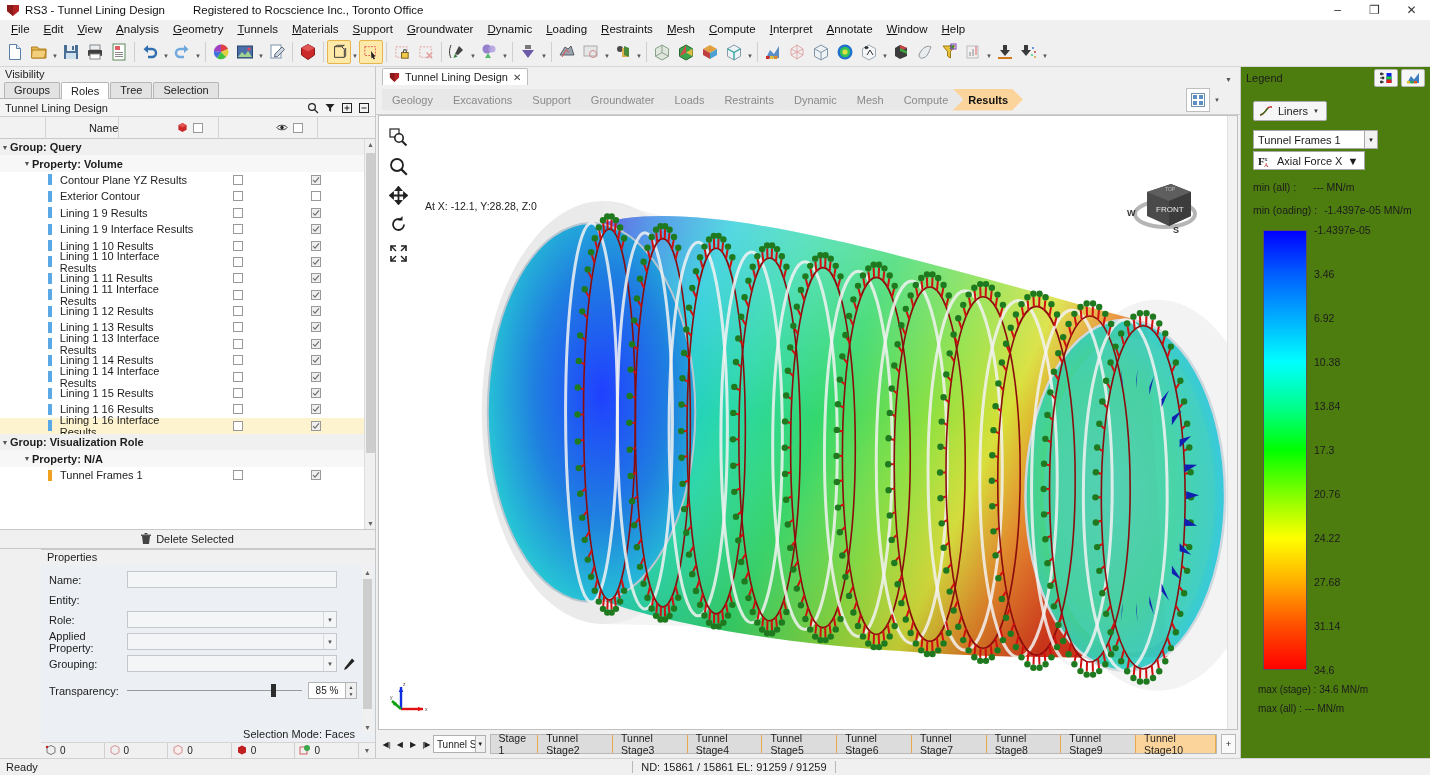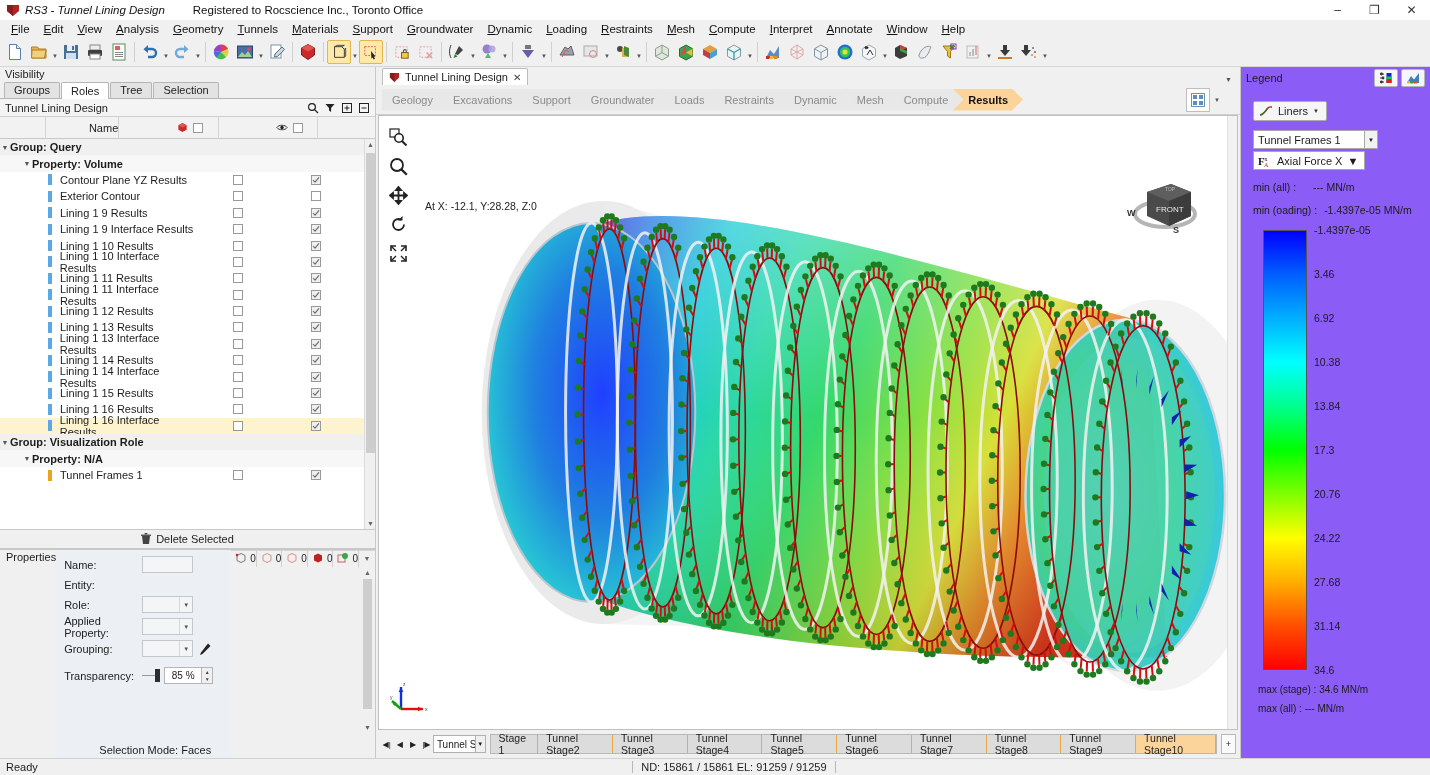--- a/index.html
+++ b/index.html
@@ -11,21 +11,21 @@
     color:#1c1c1c;
     background:#f0f0f0;
     overflow:hidden;
     user-select:none;
   }
   .app { position:relative; width:1430px; height:775px; display:flex; flex-direction:column; background:#f0f0f0; }
 
   
   .titlebar { height:20px; background:#ffffff; display:flex; align-items:center; padding:0 0 0 6px; flex:0 0 20px; }
   .titlebar .appicon { width:14px; height:13px; margin-right:5px; flex:0 0 auto; }
-  .titlebar .tt { font-size:11.5px; color:#111;font-style:italic; }
+  .titlebar .tt { font-size:11.5px; color:#111; }
   .titlebar .reg { font-size:11.5px; color:#111; margin-left:28px; }
   .wctrl { margin-left:auto; display:flex; height:20px; }
   .wctrl div { width:37px; height:20px; display:flex; align-items:center; justify-content:center; color:#333; font-size:12px; }
 
   
   .menubar { height:18px; background:#f0f0f0; display:flex; align-items:center; padding-left:4px; flex:0 0 18px; }
   .menubar span { padding:1px 7px; font-size:11.5px; color:#111; }
   .menubar span u { text-decoration:underline; }
 
   
@@ -62,21 +62,21 @@
   .trow .swatch.org { background:#f0a020; }
   .trow .nm { flex:1 1 auto; }
   .trow .ck { width:79px; display:flex; justify-content:center; }
   .trow .ck2 { width:78px; display:flex; justify-content:center; }
   .trow .pad { width:20px; }
   .tscroll { position:absolute; right:0; top:0; width:11px; height:100%; background:#f0f0f0; border-left:1px solid #dcdcdc; }
   .tscroll .thumb { position:absolute; left:1px; width:9px; background:#cdcdcd; border-radius:1px; }
   .tscroll .ar { position:absolute; left:0; width:11px; height:11px; color:#666; font-size:7px; display:flex; align-items:center; justify-content:center; }
   .delbar { height:19px; background:#f0f0f0; display:flex; align-items:center; justify-content:center; gap:5px; font-size:11px; border-bottom:1px solid #c8c8c8; }
 
-  .props { height:209px; flex:0 0 209px; background:#f0f0f0; display:flex; flex-direction:row; border-top:1px solid #c8c8c8; position:relative; }
+  .props { height:209px; flex:0 0 209px; background:#f0f0f0; display:flex; flex-direction:column; border-top:1px solid #c8c8c8; position:relative;margin-left:41px; }
   .props .ptitle { height:15px; line-height:15px; padding-left:6px; font-size:11px; }
   .pform { flex:1 1 auto; background:#eceff4; padding:4px 18px 0 8px; position:relative; }
   .prow { display:flex; align-items:center; height:21px; margin-bottom:1px; }
   .prow .plbl { width:78px; font-size:11px; color:#1c1c1c; }
   .pinput { flex:1 1 auto; height:17px; background:#f3f5f7; border:1px solid #c3c8ce; }
   .pinput.combo { display:flex; }
   .pinput.combo .txt { flex:1 1 auto; }
   .pinput.combo .arw { width:13px; border-left:1px solid #d6dadf; display:flex; align-items:center; justify-content:center; color:#555; font-size:6px; }
   .pencil { width:16px; display:flex; align-items:center; justify-content:center; margin-left:4px; }
   .trans { display:flex; align-items:center; margin-top:8px; }
@@ -118,21 +118,21 @@
   .bottomstage { height:28px; display:flex; align-items:center; background:#f0f0f0; padding:0 4px; gap:0; }
   .navb { width:15px; height:18px; display:flex; align-items:center; justify-content:center; font-size:8px; color:#222; }
   .stagecombo { width:48px; height:18px; background:#fff; border:1px solid #b0b0b0; font-size:10px; display:flex; align-items:center; padding-left:3px; overflow:hidden; white-space:nowrap; }
   .stagecomboarw { width:11px; height:18px; border:1px solid #b0b0b0; border-left:none; background:#f0f0f0; display:flex; align-items:center; justify-content:center; font-size:6px; }
   .stlist { display:flex; margin-left:4px; border:1px solid #b8b8b8; height:20px; background:#dcdcdc; }
   .stitem { padding:0 8px; height:18px; display:flex; align-items:center; font-size:10.5px; border-right:1px solid #e8a94a; color:#222; }
   .stitem.active { background:#fbd49b; }
   .stplus { width:17px; height:20px; margin-left:4px; border:1px solid #b8b8b8; background:#fafafa; display:flex; align-items:center; justify-content:center; font-size:9px; }
 
   
-  .right { width:190px; flex:0 0 190px; background:#8b5cf6; border-left:1px solid #c8c8c8; display:flex; flex-direction:column; position:relative; }
+  .right { width:190px; flex:0 0 190px; background:#4d7c0f; border-left:1px solid #c8c8c8; display:flex; flex-direction:column; position:relative; }
   .right .ltitle { height:22px; display:flex; align-items:center; padding:0 5px; font-size:11px; }
   .right .ltitle .sp { flex:1 1 auto; }
   .lbtn { width:24px; height:18px; border:1px solid #b6b6b6; background:#f6f6f6; display:flex; align-items:center; justify-content:center; margin-left:3px; border-radius:2px; }
   .lbody { flex:1 1 auto; padding:12px 10px 0 12px; }
   .dsel { height:20px; border:1px solid #adadad; background:#f6f6f6; display:inline-flex; align-items:center; gap:5px; padding:0 7px 0 5px; font-size:11px; border-radius:2px; }
   .dsel .dn { font-size:6px; color:#333; }
   .msel { height:19px; width:112px; border:1px solid #a8a8a8; background:#fff; display:flex; align-items:center; font-size:11px; padding-left:4px; margin-top:9px; }
   .mselarw { width:13px; height:19px; border:1px solid #a8a8a8; border-left:none; background:#f2f2f2; display:flex; align-items:center; justify-content:center; font-size:6px; }
   .fsel { height:19px; border:1px solid #a8a8a8; background:#fff; display:inline-flex; align-items:center; gap:5px; padding:0 6px 0 4px; font-size:11px; margin-top:2px; }
   .minmax { font-size:10.5px; color:#1c1c1c; margin-top:11px; }

